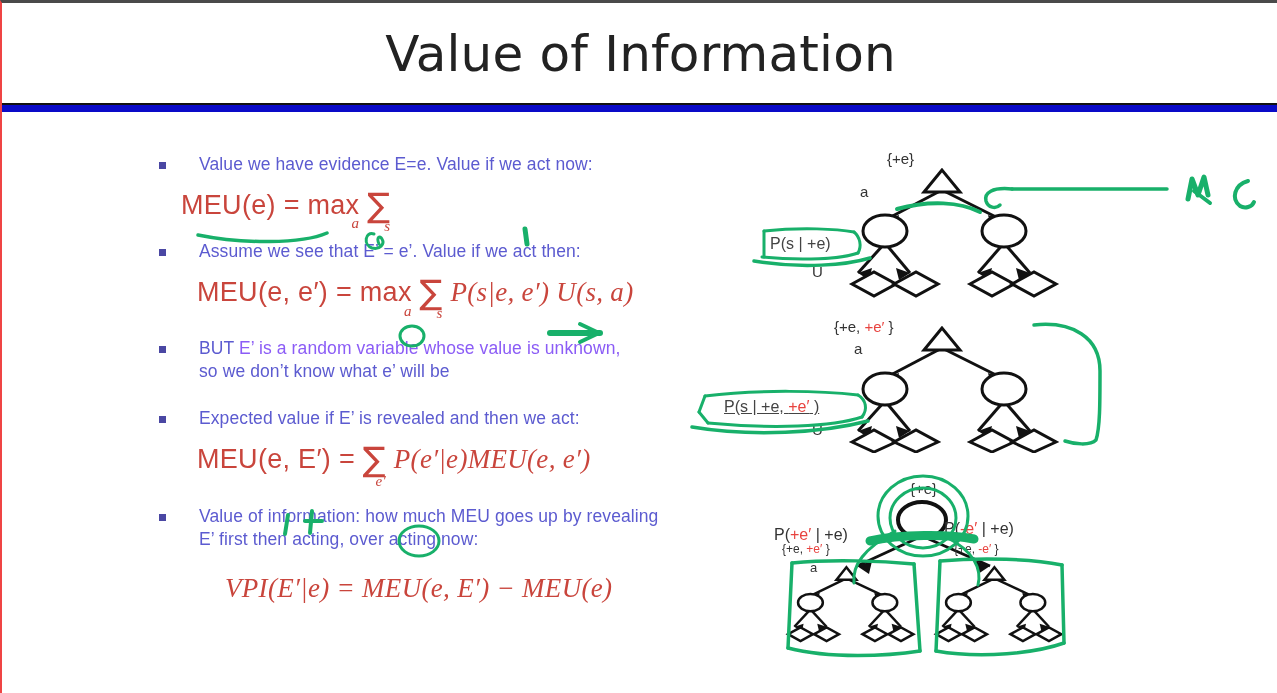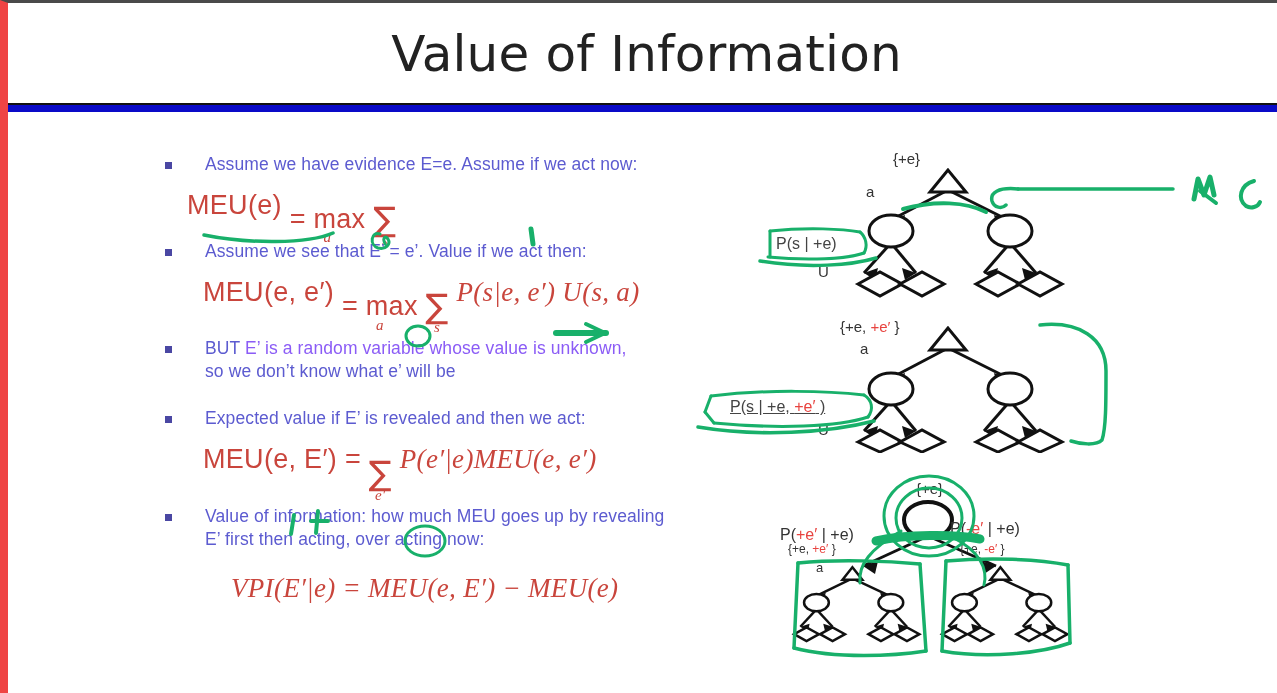--- a/index.html
+++ b/index.html
@@ -1,40 +1,40 @@
 <!DOCTYPE html>
 <html><head>
 <meta charset="utf-8">
 <style>
   html,body{margin:0;padding:0;background:#ffffff;}
   body{width:1277px;height:693px;overflow:hidden;
        font-family:"Liberation Sans",sans-serif;}
 
   .slide{position:relative;width:1277px;height:693px;background:#fff;
-         box-sizing:border-box;border-top:3px solid #4a4a4a;border-left:8px solid #ef4444;}
+         box-sizing:border-box;border-top:3px solid #4a4a4a;border-left:2px solid #ef4444;}
 
   
   .title{position:absolute;left:0;top:22px;width:1277px;text-align:center;
          font-size:50px;color:#222;letter-spacing:.2px;
          font-family:"DejaVu Sans","Liberation Sans",sans-serif;font-weight:400;}
   .rule{position:absolute;left:0;top:100px;width:1277px;height:7px;background:#0a0ac8;
         border-top:2px solid #111;}
 
   
   .bullets{position:absolute;left:155px;top:150px;width:600px;}
   .bullet{position:relative;padding-left:42px;margin:0;}
   .bullet .sq{position:absolute;left:2px;top:9px;width:7px;height:7px;background:#4a47a3;}
   .btxt{font-size:17.5px;line-height:23px;color:#5c5bd0;
         font-family:"Liberation Sans",sans-serif;letter-spacing:.1px;}
   .btxt .r{color:#8b5cf6;}
   .eqline{color:#c9453c;font-size:27px;letter-spacing:.3px;white-space:nowrap;
           font-family:"Liberation Sans",sans-serif;}
   .it{font-family:"Liberation Serif",serif;font-style:italic;}
   .sum{font-family:"DejaVu Sans",sans-serif;font-size:34px;vertical-align:-4px;}
-  .stack{display:inline-block;vertical-align:middle;text-align:center;position:relative;top:20px;}
+  .stack{display:inline-block;vertical-align:middle;text-align:right;position:relative;top:6px;}
   .stack .s1{display:block;line-height:.8;}
   .stack .s2{display:block;line-height:1;font-size:15px;
              font-family:"Liberation Serif",serif;font-style:italic;}
 
   
   .ink{position:absolute;left:0;top:0;width:1277px;height:693px;pointer-events:none;}
 
   
   .dg{position:absolute;}
   .lbl{position:absolute;font-size:15px;color:#333;white-space:nowrap;
@@ -49,21 +49,21 @@
 
 <div class="slide">
 
   <div class="title">Value of Information</div>
   <div class="rule"></div>
 
   <div class="bullets">
 
     <div class="bullet" style="margin-top:0;">
       <span class="sq"></span>
-      <span class="btxt">Assume we have evidence E=e.  Assume if we act now:</span>
+      <span class="btxt">Value we have evidence E=e.  Value if we act now:</span>
     </div>
     <div class="eqline" style="margin:10px 0 0 24px;">
       <span>MEU(e)</span>
       <span class="stack">
         <span class="s1">= max</span>
         <span class="s2">a</span>
       </span>
       <span class="stack">
         <span class="s1 sum">∑</span>
         <span class="s2">s</span>

